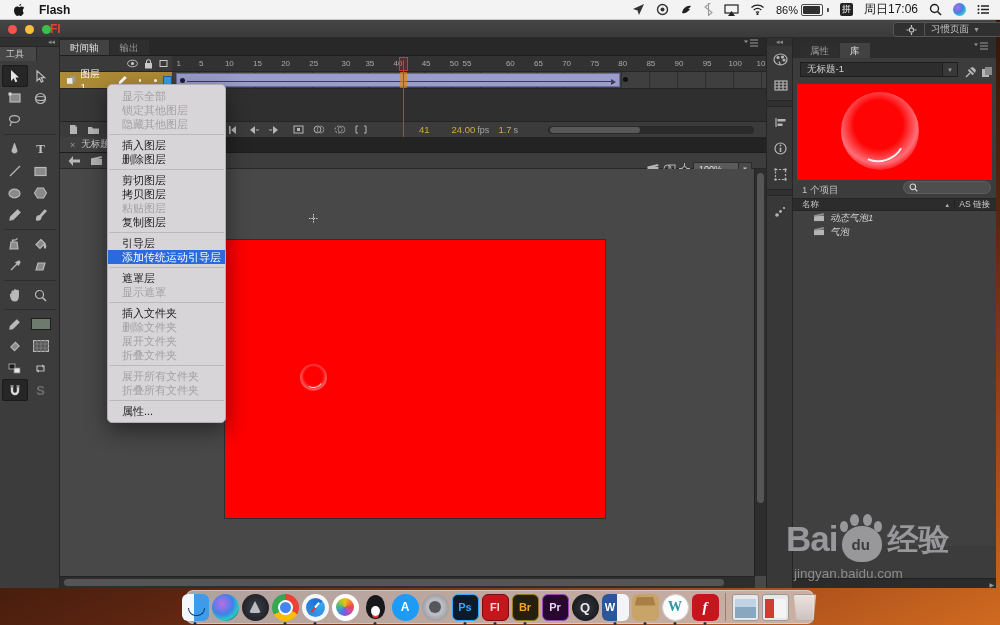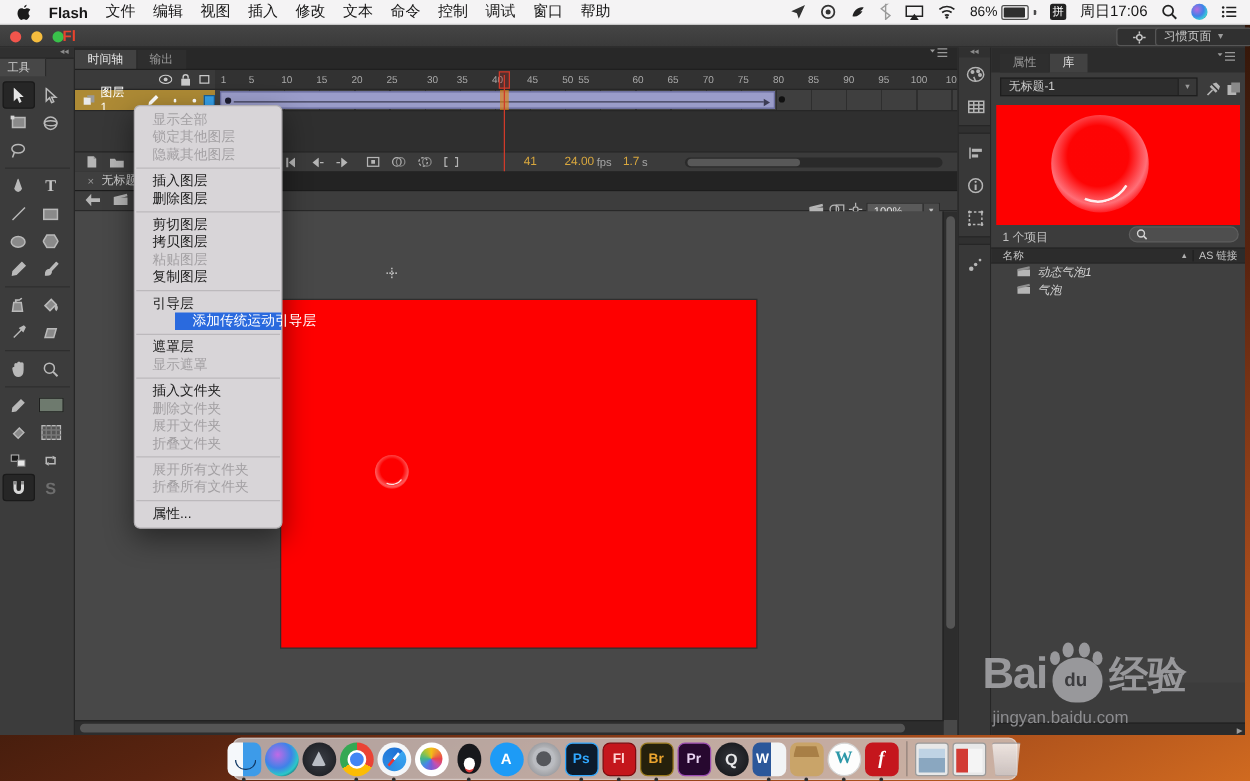--- a/index.html
+++ b/index.html
@@ -130,21 +130,21 @@
   .rp-list{position:absolute;left:0;top:173px;width:203px;height:335px;background:#404040;}
   .lib-row{height:14px;display:flex;align-items:center;gap:5px;padding-left:20px;color:#d2d2d2;font-size:9.5px;font-style:italic;}
   .rp-hscroll{position:absolute;left:0;top:540px;width:203px;height:10px;background:#2b2b2b;border-top:1px solid #222;box-sizing:border-box;}
   .rp-hscroll .arr{position:absolute;right:2px;top:2px;color:#9a9a9a;font-size:6px;}
 
   
   .ctxmenu{position:absolute;left:107px;top:84px;width:117px;background:#d8d5d8;border:1px solid #b2afb2;border-radius:5px;
     box-shadow:0 8px 22px rgba(0,0,0,.45);padding:4px 0;z-index:100;font-size:11px;color:#1c1c1c;}
   .cm-item{height:14px;line-height:14px;padding-left:14px;white-space:nowrap;}
   .cm-item.disabled{color:#a3a0a3;}
-  .cm-item.highlight{background:var(--hl);color:#fff;margin-left:32px;}
+  .cm-item.highlight{background:var(--hl);color:#fff;}
   .cm-sep{height:1px;background:#bcb9bc;margin:3px 1px;}
 
   
   .wm{position:absolute;left:786px;top:514px;z-index:60;color:#98989b;}
   .wm-row{display:flex;align-items:flex-end;}
   .wm-bai{font-size:35px;font-weight:bold;letter-spacing:-1px;line-height:50px;}
   .wm-paw{position:relative;width:46px;height:50px;margin:0 2px;}
   .wm-paw .pad{position:absolute;left:3px;top:12px;width:40px;height:36px;border-radius:50% 50% 46% 46%;background:#98989b;}
   .wm-paw .t{position:absolute;border-radius:50%;background:#98989b;}
   .wm-du{position:absolute;left:12px;top:22px;font-size:15px;font-weight:bold;color:#3c3c3f;z-index:2;}
@@ -198,33 +198,20 @@
 <body>
 
 <div class="screen" style="--red: #fe0000; --hl: #2a6ade; --gold: #ad8a35; --tween: #9a9cc9;">
 
   <div class="menubar">
     <div class="mb-left">
       <svg class="mb-apple" viewBox="0 0 13 14">
           <path fill="#1a1a1a" d="M10.8 7.4c0-1.7 1.4-2.5 1.4-2.5S11.4 3.6 9.8 3.6c-1 0-1.8.6-2.3.6-.5 0-1.3-.6-2.2-.6C3.5 3.6 2 5.1 2 7.6c0 2.6 1.9 5.3 3.1 5.3.6 0 1.1-.5 1.9-.5.8 0 1.2.5 1.9.5 1.2 0 2.6-2.4 2.9-3.4 0 0-1-.5-1-2.1zM8.7 2.3C9.3 1.6 9.3.7 9.3.7s-.9.1-1.5.8C7.2 2.1 7.3 3 7.3 3s.9 0 1.4-.7z"></path>
         </svg>
       <span class="mb-app">Flash</span>
-      <span style="display:flex">
-          <span class="mb-item">文件</span>
-          <span class="mb-item">编辑</span>
-          <span class="mb-item">视图</span>
-          <span class="mb-item">插入</span>
-          <span class="mb-item">修改</span>
-          <span class="mb-item">文本</span>
-          <span class="mb-item">命令</span>
-          <span class="mb-item">控制</span>
-          <span class="mb-item">调试</span>
-          <span class="mb-item">窗口</span>
-          <span class="mb-item">帮助</span>
-        </span>
     </div>
     <div class="mb-right">
       <svg width="13" height="13" viewBox="0 0 13 13">
           <path fill="#333" d="M12 1 1 6l4.5 1.5L7 12z"></path>
         </svg>
       <svg width="13" height="13" viewBox="0 0 13 13">
           <circle cx="6.5" cy="6.5" r="5" fill="none" stroke="#333" stroke-width="1.4"></circle>
           <circle cx="6.5" cy="6.5" r="2" fill="#333"></circle>
         </svg>
       <svg width="13" height="13" viewBox="0 0 13 13">

